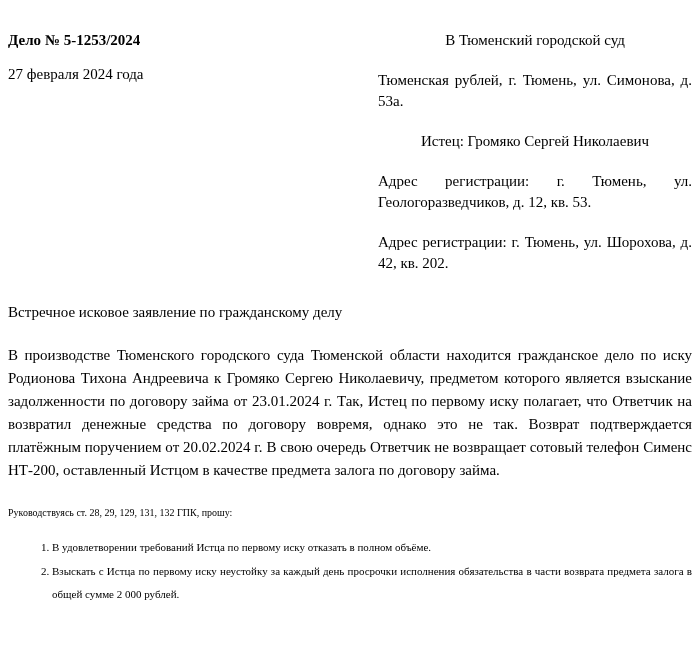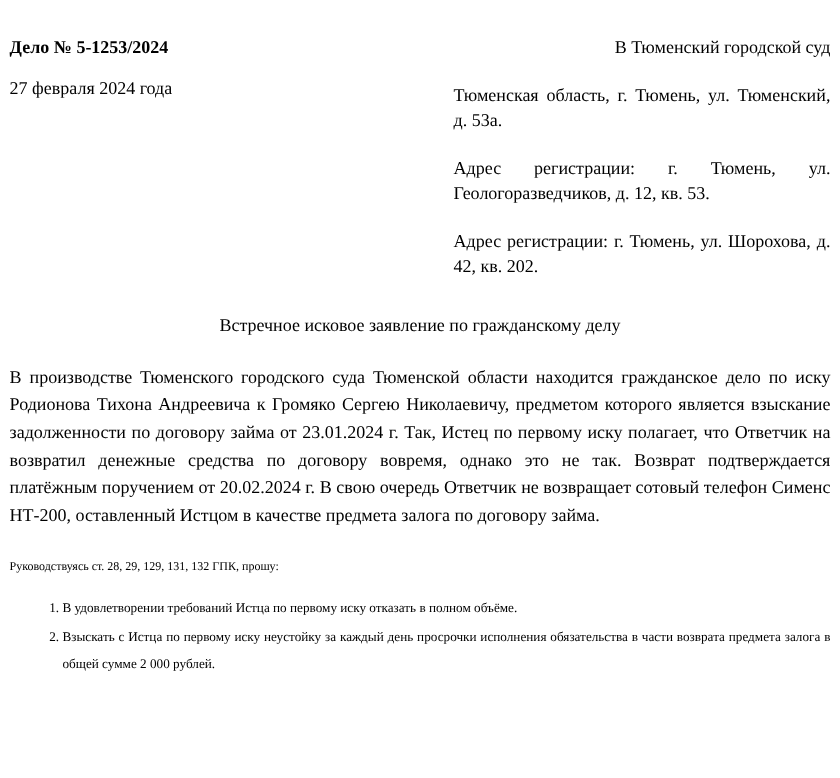--- a/index.html
+++ b/index.html
@@ -51,24 +51,24 @@
     font-size: 15px;
     line-height: 21px;
     margin: 0 0 19px 0;
     text-align: justify;
     text-justify: inter-word;
   }
   .addr-block:last-child {
     margin-bottom: 0;
   }
   .addr-block.nojust {
-    text-align: right;
+    text-align: center;
   }
   .doc-title {
-    text-align: center;
+    text-align: left;
     font-size: 15px;
     line-height: 20px;
     margin: 28px 0 22px 0;
   }
   .body-para {
     font-size: 15px;
     line-height: 23px;
     margin: 0 0 19px 0;
     text-align: justify;
     text-justify: inter-word;
@@ -95,21 +95,22 @@
 
 <div class="page">
 
   <div class="head">
     <div class="head-left">
       <p class="case-no">Дело № 5-1253/2024</p>
       <p class="case-date">27 февраля 2024 года</p>
     </div>
     <div class="head-right">
       <p class="addr-block nojust">В Тюменский городской суд</p>
-      <p class="addr-block">Тюменская область, г. Тюмень, ул. Тюменский, д. 53а.</p>
+      <p class="addr-block">Тюменская рублей, г. Тюмень, ул. Симонова, д. 53а.</p>
+      <p class="addr-block nojust">Истец: Громяко Сергей Николаевич</p>
       <p class="addr-block">Адрес регистрации: г. Тюмень, ул. Геологоразведчиков, д. 12, кв. 53.</p>
       <p class="addr-block">Адрес регистрации: г. Тюмень, ул. Шорохова, д. 42, кв. 202.</p>
     </div>
   </div>
 
   <p class="doc-title">Встречное исковое заявление по гражданскому делу</p>
 
   <p class="body-para">В производстве Тюменского городского суда Тюменской области находится гражданское дело по иску Родионова Тихона Андреевича к Громяко Сергею Николаевичу, предметом которого является взыскание задолженности по договору займа от 23.01.2024 г. Так, Истец по первому иску полагает, что Ответчик на возвратил денежные средства по договору вовремя, однако это не так. Возврат подтверждается платёжным поручением от 20.02.2024 г. В свою очередь Ответчик не возвращает сотовый телефон Сименс НТ-200, оставленный Истцом в качестве предмета залога по договору займа.</p>
 
   <p class="lead-in">Руководствуясь ст. 28, 29, 129, 131, 132 ГПК, прошу:</p>

